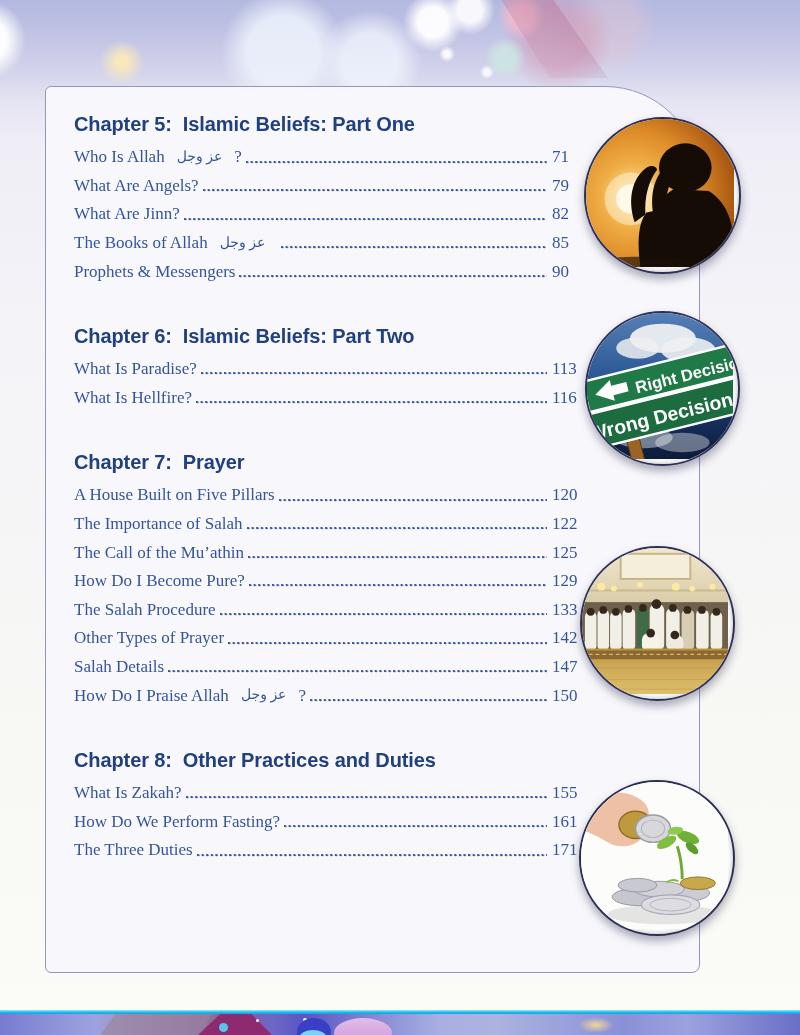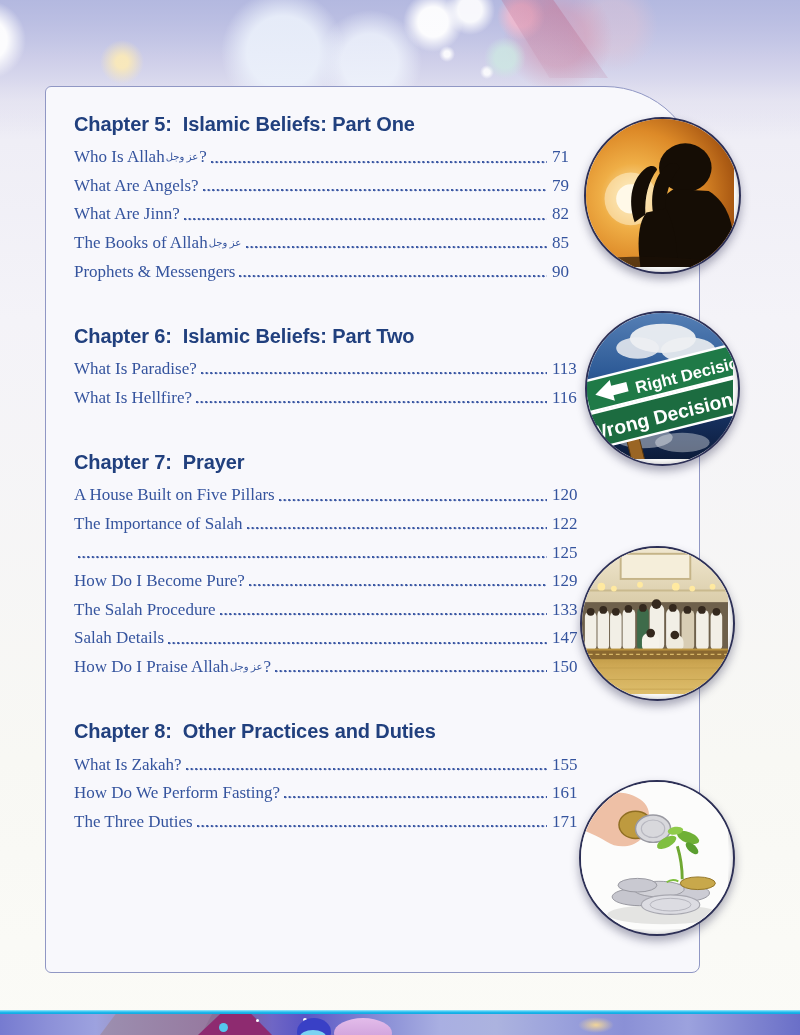--- a/index.html
+++ b/index.html
@@ -28,21 +28,21 @@
     clip-path:polygon(18% 0,58% 0,100% 100%,55% 100%);}
 
   
   .card{position:absolute;left:45px;top:86px;width:655px;height:887px;box-sizing:border-box;
     background:#F8F8FC;border:1.6px solid #9097C4;border-radius:6px 95px 8px 6px;z-index:1;}
   .toc{padding:25px 0 0 28px;width:508px;}
   .chapter{margin:0 0 38px 0;}
   .chapter-title{margin:0 0 7px 0;font-size:20px;font-weight:bold;color:#21407E;white-space:pre-wrap;letter-spacing:-0.1px;line-height:24px;}
   .toc-row{display:flex;align-items:center;height:28.6px;font-size:17px;color:#35549E;font-family:Liberation Serif, serif;}
   .entry-text{white-space:pre;}
-  .honorific{font-size:10px;position:relative;top:-1px;margin:0 1px;white-space:nowrap;}
+  .honorific{font-size:14px;position:relative;top:-1px;margin:0 12px;white-space:nowrap;}
   .leader{flex:1;height:100%;margin:0 5px 0 4px;
     background-image:radial-gradient(circle at 1.2px 1.2px,#3A57A3 1.05px,rgba(0,0,0,0) 1.4px);
     background-size:4.6px 3px;background-repeat:repeat-x;background-position:0 17.5px;}
   .entry-page{min-width:30px;text-align:left;}
 
   
   .badge{position:absolute;border-radius:50%;border:2.5px solid #2D3056;z-index:2;overflow:hidden;
     box-shadow:0 5px 10px rgba(35,35,70,.38), inset 0 0 6px rgba(0,0,0,.25);background:#fff;}
   .badge svg{display:block;}
   .badge-1{left:584px;top:117px;width:153px;height:153px;}
@@ -155,39 +155,46 @@
   </div>
 
   <div class="toc-row">
     <span class="entry-text">The Importance of Salah</span>
 
     <span class="leader"></span>
     <span class="entry-page">122</span>
   </div>
 
   <div class="toc-row">
+    <span class="entry-text">The Call of the Mu’athin</span>
 
     <span class="leader"></span>
     <span class="entry-page">125</span>
   </div>
 
   <div class="toc-row">
     <span class="entry-text">How Do I Become Pure?</span>
 
     <span class="leader"></span>
     <span class="entry-page">129</span>
   </div>
 
   <div class="toc-row">
     <span class="entry-text">The Salah Procedure</span>
 
     <span class="leader"></span>
     <span class="entry-page">133</span>
   </div>
 
+  <div class="toc-row">
+    <span class="entry-text">Other Types of Prayer</span>
+
+    <span class="leader"></span>
+    <span class="entry-page">142</span>
+  </div>
 
   <div class="toc-row">
     <span class="entry-text">Salah Details</span>
 
     <span class="leader"></span>
     <span class="entry-page">147</span>
   </div>
 
   <div class="toc-row">
     <span class="entry-text">How Do I Praise Allah</span>

